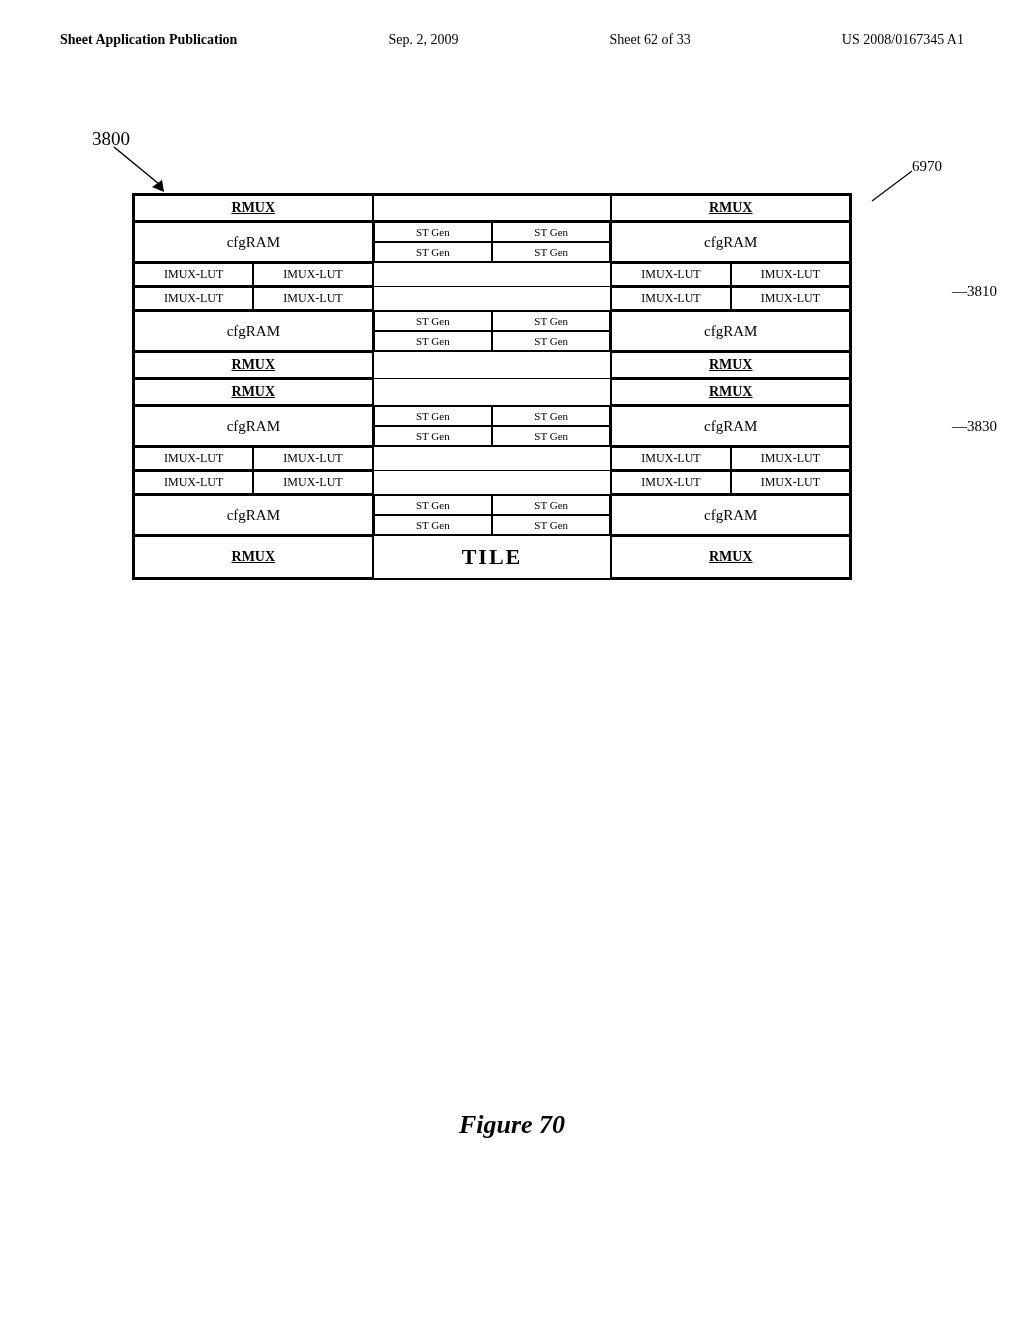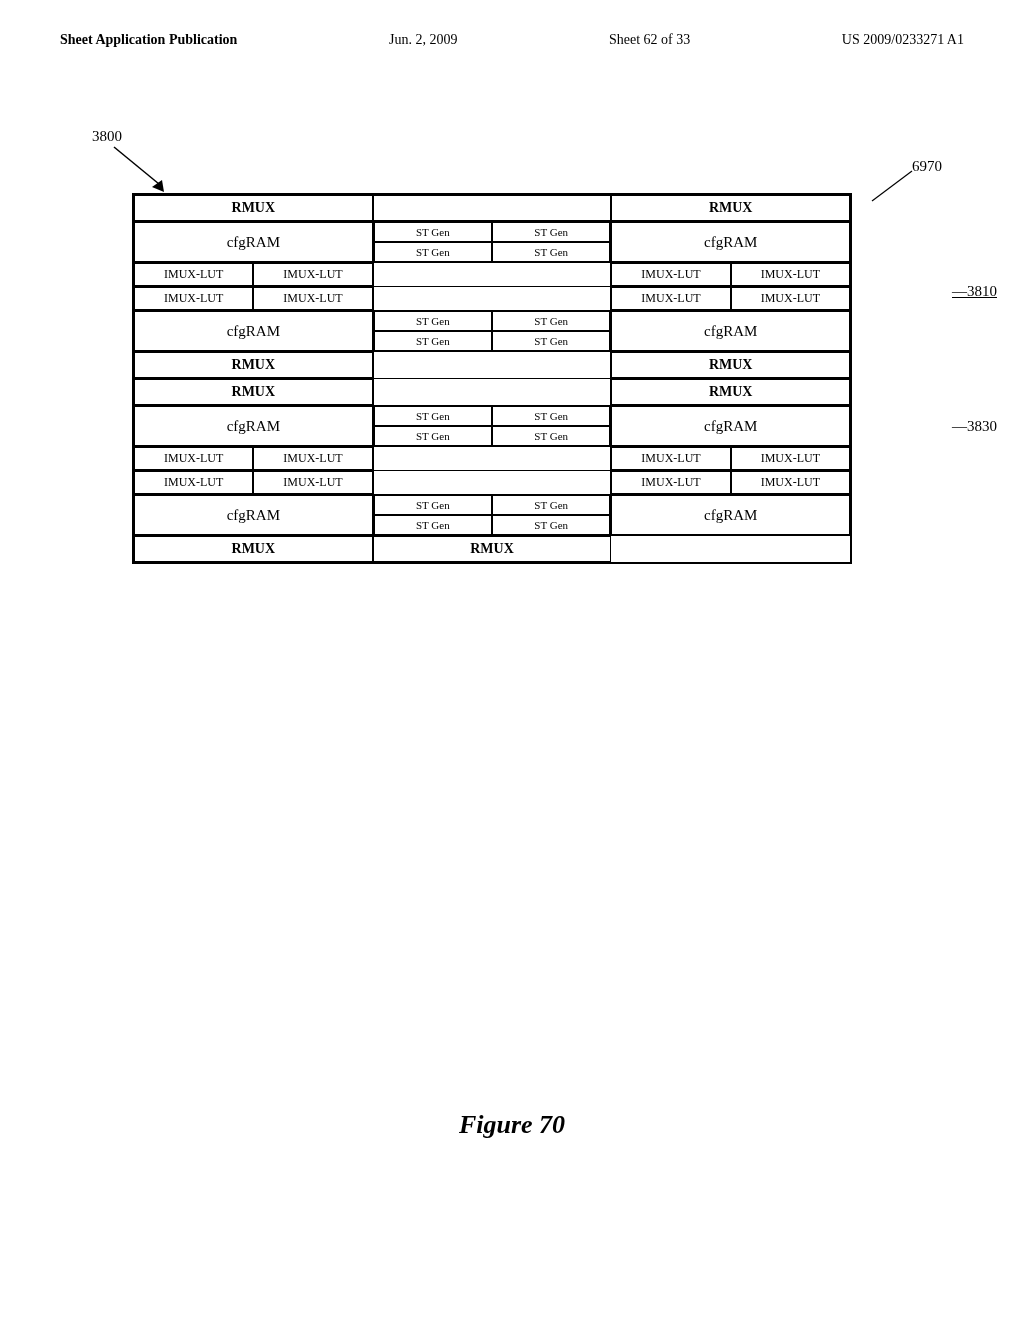--- a/index.html
+++ b/index.html
@@ -35,21 +35,21 @@
       position: relative;
       margin: 80px auto 0 auto;
       width: 860px;
     }
 
     
     .label-3800 {
       position: absolute;
       top: 0px;
       left: 10px;
-      font-size: 15px;
+      font-size: 19px;
     }
     .arrow-3800 {
       position: absolute;
       top: 18px;
       left: 30px;
       width: 50px;
       height: 40px;
     }
 
     
@@ -92,62 +92,63 @@
       text-align: center;
       font-size: 14px;
       padding: 4px 2px;
       display: flex;
       align-items: center;
       justify-content: center;
     }
 
     .cell-bold {
       font-weight: bold;
+      text-decoration: underline;
     }
 
     
     .figure-caption {
       position: absolute;
       bottom: 180px;
       width: 100%;
       text-align: center;
       font-size: 26px;
       font-weight: bold;
       font-style: italic;
     }
   </style>
 </head>
 <body>
 
 <div class="header">
   <span class="header-left">Sheet Application Publication</span>
-  <span class="header-center">Jun. 2, 2009</span>
+  <span class="header-center">Sep. 2, 2009</span>
   <span>Sheet 62 of 33</span>
-  <span class="header-right">US 2009/0233271 A1</span>
+  <span class="header-right">US 2008/0167345 A1</span>
 </div>
 
 <div class="diagram-area">
 
   <div class="label-3800">
     <span>3800</span>
   </div>
   <svg class="arrow-3800" style="position:absolute;top:14px;left:22px;width:70px;height:50px;" viewBox="0 0 70 50">
     <line x1="10" y1="5" x2="55" y2="42" stroke="#000" stroke-width="1.5"></line>
     <polygon points="48,45 58,38 60,50" fill="#000"></polygon>
   </svg>
 
   <div class="label-3820" style="position:absolute;top:30px;right:0px;">
     <span>6970</span>
   </div>
 
   <svg style="position:absolute;top:38px;right:10px;width:80px;height:40px;" viewBox="0 0 80 40">
     <line x1="60" y1="5" x2="20" y2="35" stroke="#000" stroke-width="1.2"></line>
   </svg>
 
-  <div class="label-3810" style="position:absolute;top:155px;right:-55px;text-decoration:underline;">
+  <div class="label-3810" style="position:absolute;top:155px;right:-55px;">
     <span>—</span><span>3810</span>
   </div>
 
   <div class="label-3830" style="position:absolute;top:290px;right:-55px;">
     <span>—</span><span>3830</span>
   </div>
 
   <div class="tile-outer">
 
     <div style="display:grid;grid-template-columns:1fr 1fr 1fr;border-bottom:1px solid #000;">
@@ -255,20 +256,21 @@
         <div style="border:1px solid #000;font-size:11px;text-align:center;padding:3px 1px;">ST Gen</div>
         <div style="border:1px solid #000;font-size:11px;text-align:center;padding:3px 1px;">ST Gen</div>
         <div style="border:1px solid #000;font-size:11px;text-align:center;padding:3px 1px;">ST Gen</div>
         <div style="border:1px solid #000;font-size:11px;text-align:center;padding:3px 1px;">ST Gen</div>
       </div>
       <div class="cell" style="font-size:15px;">cfgRAM</div>
     </div>
 
     <div style="display:grid;grid-template-columns:1fr 1fr 1fr;">
       <div class="cell cell-bold">RMUX</div>
+      <div style="border-left:1px solid #000;border-right:1px solid #000;text-align:center;font-size:22px;font-weight:bold;padding:8px 0;letter-spacing:2px;">TILE</div>
       <div class="cell cell-bold">RMUX</div>
     </div>
 
   </div>
 
 </div>
 
 <div class="figure-caption">Figure 70</div>
 
 </body></html>

